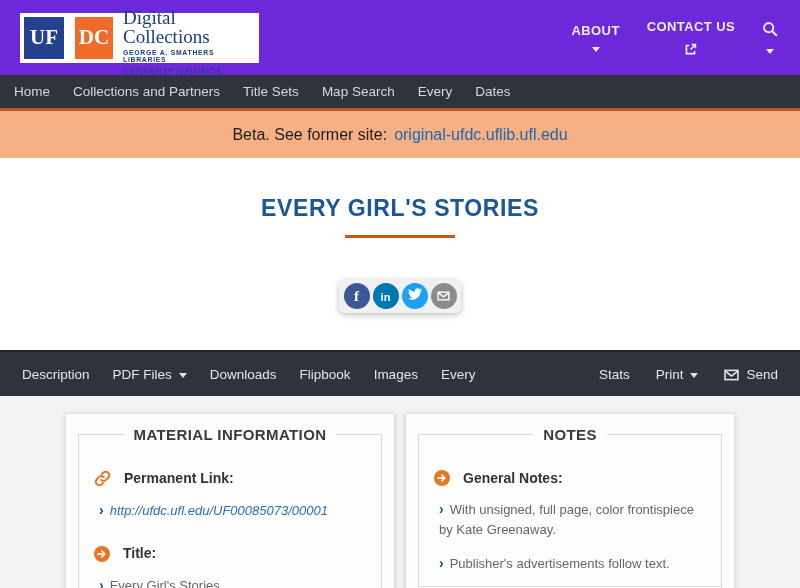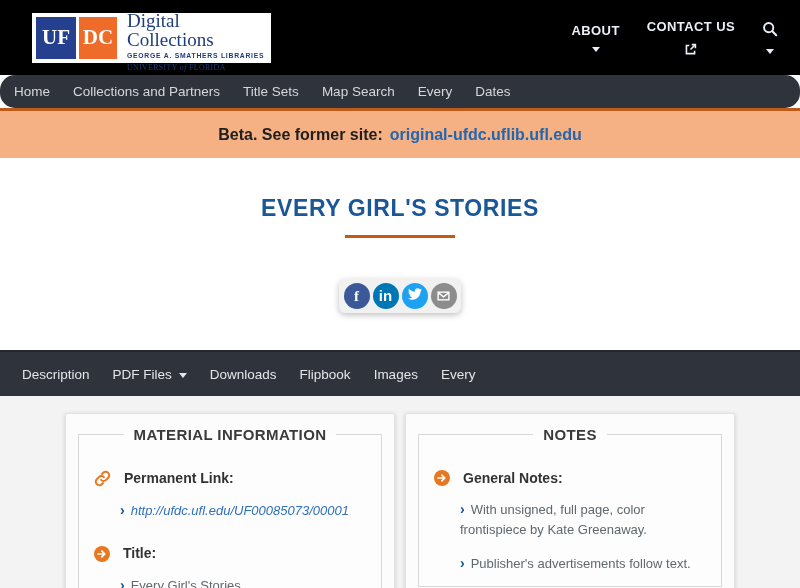--- a/index.html
+++ b/index.html
@@ -4,35 +4,35 @@
 <style>
   * { box-sizing: border-box; }
   html,body { margin:0; padding:0; }
   body {
     width:800px; height:588px; overflow:hidden;
     font-family:"Liberation Sans", sans-serif;
     background:#ffffff;
   }
   
   .header {
-    height:75px; background:#000000;
+    height:75px; background:#6d28d9;
     display:flex; align-items:center; justify-content:space-between;
-    padding:0 22px 0 32px;
+    padding:0 22px 0 20px;
   }
   .logo-box {
     background:#fff; height:50px; width:239px;
     display:flex; align-items:center; padding:4px; cursor:pointer;
   }
   .logo-sq {
     width:40px; height:42px; color:#fff; flex:none;
     font-family:"Liberation Serif", serif; font-weight:bold; font-size:21px;
     display:flex; align-items:center; justify-content:center;
   }
   .logo-uf { background:#24408E; }
-  .logo-dc { background:#EF6B29; margin-left:3px; width:38px; }
+  .logo-dc { background:#EF6B29; margin-left:11px; width:38px; }
   .logo-text { margin-left:10px; color:#1E3D7B; }
   .logo-title { font-family:"Liberation Serif", serif; font-size:19px; line-height:19px;margin-top:8px; }
   .logo-sub1 { font-size:6.8px; font-weight:bold; letter-spacing:0.75px; margin-top:3px; }
   .logo-sub2 { font-family:Liberation Serif, serif; font-size:7.8px; letter-spacing:0.4px; margin-top:4px; }
   .logo-sub2 em { font-style:italic; text-transform:lowercase; }
   .header-menu { display:flex; align-items:center; gap:27px; }
   .hmenu-item {
     color:#E9EFF8; font-size:13px; font-weight:700; letter-spacing:0.4px;
     display:inline-flex; align-items:center; gap:7px; cursor:pointer; text-decoration:none;
     white-space:nowrap;
@@ -40,52 +40,52 @@
   }
   .caret {
     display:inline-block; width:0; height:0;
     border-left:4px solid transparent; border-right:4px solid transparent;
     border-top:5px solid currentColor; margin-top:2px;
   }
   .icon-svg { display:inline-block; vertical-align:middle; }
   
   .navbar {
     height:33px; background:#2F343C;
-    display:flex; align-items:center; padding:0 14px; gap:23px;border-radius:15px;
+    display:flex; align-items:center; padding:0 14px; gap:23px;
   }
   .nav-item {
     color:#D5D7DA; font-size:13.5px; cursor:pointer; white-space:nowrap;
     text-decoration:none;
   }
   
   .banner {
     height:50px; background:#F5B183; border-top:3px solid #BE5A1A;
     display:flex; align-items:center; justify-content:center;
-    font-size:16px; font-weight:700; color:#1E1E1E;
+    font-size:16px; font-weight:400; color:#1E1E1E;
   }
   .banner a { color:#2066B1; margin-left:7px; text-decoration:none; cursor:pointer; }
   
   .title-section { text-align:center; background:#fff; }
   .page-title {
     margin:0; padding-top:37px; font-size:23px; font-weight:700;
     color:#1B5697; letter-spacing:0.6px;
   }
   .title-rule { width:110px; height:3px; background:#C55A11; margin:13px auto 0; }
   .share-pill {
     margin:41px auto 0; width:122px; height:34px; background:#F1F1F1;
     border-radius:6px; box-shadow:0 2px 6px rgba(0,0,0,0.25);
     display:flex; align-items:center; justify-content:center; gap:3px;
   }
   .share-btn {
     width:26px; height:26px; border-radius:50%; color:#fff;
     display:flex; align-items:center; justify-content:center; cursor:pointer;
     text-decoration:none;
   }
   .fb-glyph { font-size:15px; font-weight:bold; font-family:"Liberation Serif",serif; }
-  .in-glyph { font-size:15px; font-weight:bold; letter-spacing:0.2px;margin-top:31px; }
+  .in-glyph { font-size:11px; font-weight:bold; letter-spacing:0.2px;margin-top:31px; }
   
   .toolbar {
     margin-top:37px; height:46px; background:#2F343C; border-top:2px solid #232830;
     display:flex; padding:0 22px;
   }
   .tb-left { display:flex; align-items:center; gap:23px; }
   .tb-right { display:flex; align-items:center; gap:26px; margin-left:auto; }
   .tb-item {
     color:#E3E5E8; font-size:13.5px; cursor:pointer; white-space:nowrap;
     display:inline-flex; align-items:center; gap:7px; text-decoration:none;
@@ -108,21 +108,21 @@
   fieldset.panel.tall { height:200px; }
   legend.panel-title {
     margin:0 auto; padding:0 10px; text-align:center;
     font-size:15px; font-weight:700; color:#3A3A3A; letter-spacing:0.4px;
   }
   .frow-label {
     margin-top:24px; display:flex; align-items:center; gap:13px;
     font-size:14px; font-weight:700; color:#323232;
   }
   .frow-value {
-    margin:13px 0 0 26px; font-size:13px; line-height:1.5; color:#5E686F;
+    margin:13px 0 0 5px; font-size:13px; line-height:1.5; color:#5E686F;
   }
   .chev { color:#15549A; font-weight:700; margin-right:6px; font-size:14px; }
   .value-link { color:#2E6FBA; font-style:italic; text-decoration:none; cursor:pointer; }
 </style>
 </head>
 <body>
 
 <div class="header">
   <div class="logo-box">
     <div class="logo-sq logo-uf">UF</div>
@@ -208,20 +208,36 @@
           <span>Downloads</span>
         </a>
         <a class="tb-item">
           <span>Flipbook</span>
         </a>
         <a class="tb-item">
           <span>Images</span>
         </a>
         <a class="tb-item">
           <span>Every</span>
+        </a>
+      </div>
+    <div class="tb-right" id="tb-right-slot">
+        <a class="tb-item">
+          <span>Stats</span>
+        </a>
+        <a class="tb-item">
+          <span>Print</span>
+          <span class="caret"></span>
+        </a>
+        <a class="tb-item">
+          <span><svg class="icon-svg" width="15" height="12" viewBox="0 0 16 13">
+              <rect x="1" y="1.5" width="14" height="10" fill="none" stroke="currentColor" stroke-width="1.7"></rect>
+              <path d="m1.5 2.5 6.5 5 6.5-5" fill="none" stroke="currentColor" stroke-width="1.7"></path>
+            </svg></span>
+          <span>Send</span>
         </a>
       </div>
   </div>
 </div>
 
 <div class="content">
   <div class="col">
     <div class="card card-cut">
       <fieldset class="panel tall">
         <legend class="panel-title">MATERIAL INFORMATION</legend>

